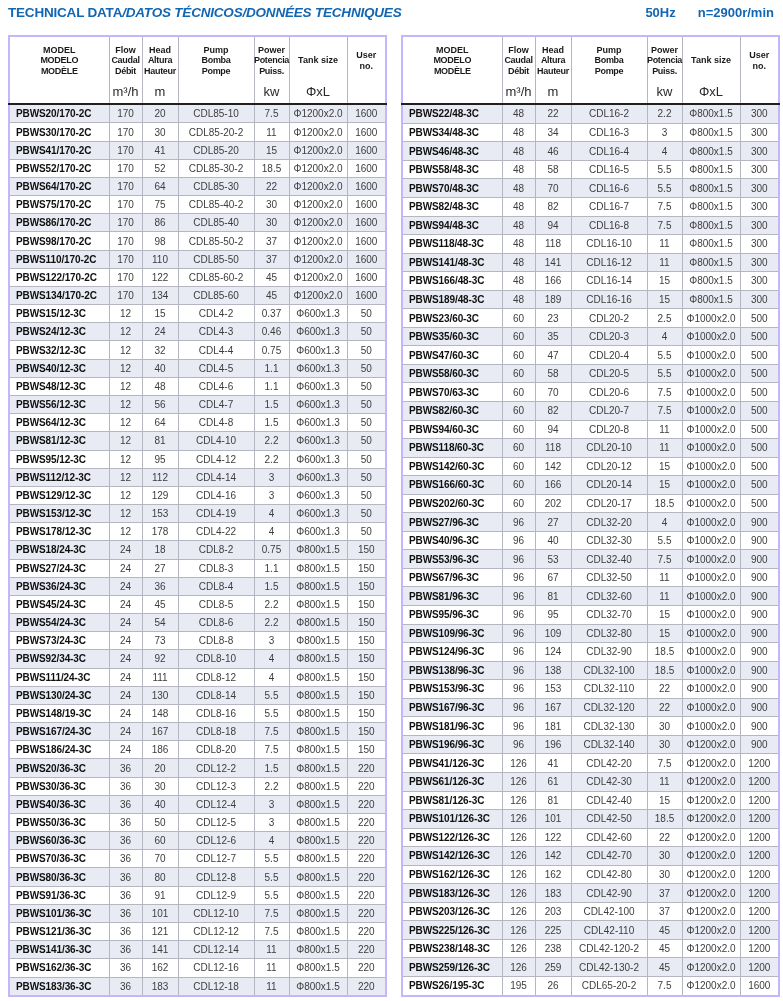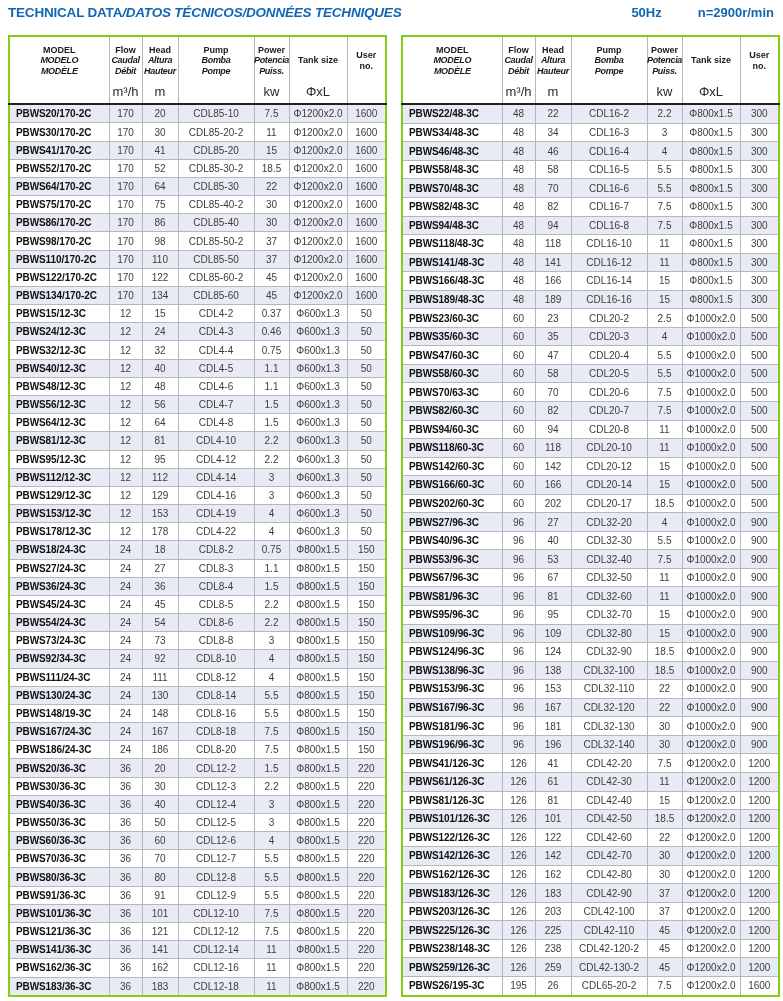--- a/index.html
+++ b/index.html
@@ -3,37 +3,37 @@
 <meta charset="utf-8">
 <style>
   * { margin:0; padding:0; box-sizing:border-box; }
   html,body { width:783px; height:1001px; background:#ffffff;
     font-family:"Liberation Sans", sans-serif; overflow:hidden; position:relative; }
 
   .page-header { position:absolute; top:5px; left:8px; right:9px;
     display:flex; justify-content:space-between; align-items:flex-start; }
   .page-title { font-size:13.5px; font-weight:bold; color:#1266b2; letter-spacing:-0.2px; white-space:nowrap; }
   .page-title .it { font-style:italic; }
-  .specs { display:flex; gap:36px; font-size:13px; font-weight:bold; color:#1266b2; white-space:nowrap; }
+  .specs { display:flex; gap:22px; font-size:13px; font-weight:bold; color:#1266b2; white-space:nowrap; }
 
   .tables-wrap { position:absolute; top:35px; left:8px; display:flex; gap:14px; }
 
   table.data { border-collapse:collapse; table-layout:fixed; width:377px; height:962px;
-    border:2px solid #84cc16; background:#fff; }
+    border:2px solid #c4b5fd; background:#fff; }
   col.c-model { width:100px; } col.c-flow { width:33px; } col.c-head { width:36px; }
   col.c-pump { width:76px; } col.c-power { width:35px; } col.c-tank { width:58px; }
   col.c-user { width:39px; }
 
   thead tr { height:66px; }
   th { border:1px solid #b4b7bf; border-bottom:2px solid #231f20; background:#fff;
     padding:0; vertical-align:middle; font-weight:bold; }
   .hwrap { display:flex; flex-direction:column; height:66px; }
   .hlabels { flex:1; display:flex; flex-direction:column; justify-content:center;
     align-items:center; font-size:9px; line-height:10.5px; color:#1a1a1a; white-space:nowrap; }
-  .hlabels .it { font-style:italic; letter-spacing:-0.3px; }
+  .hlabels .it { letter-spacing:-0.3px; }
   .hunit { height:19px; font-weight:normal; font-size:13px; color:#2a2a2a; text-align:center; }
 
   td { border:1px solid #b4b7bf; font-size:10px; text-align:center; color:#3d3d3d;
     padding:0 1px; white-space:nowrap; overflow:hidden; }
   td.model { text-align:left; padding-left:6px; font-weight:bold; color:#0f0f0f; letter-spacing:-0.1px; }
   tbody tr:nth-child(odd) { background:#e8ebf3; }
   tbody tr:nth-child(even) { background:#ffffff; }
 </style>
 </head>
 <body>

